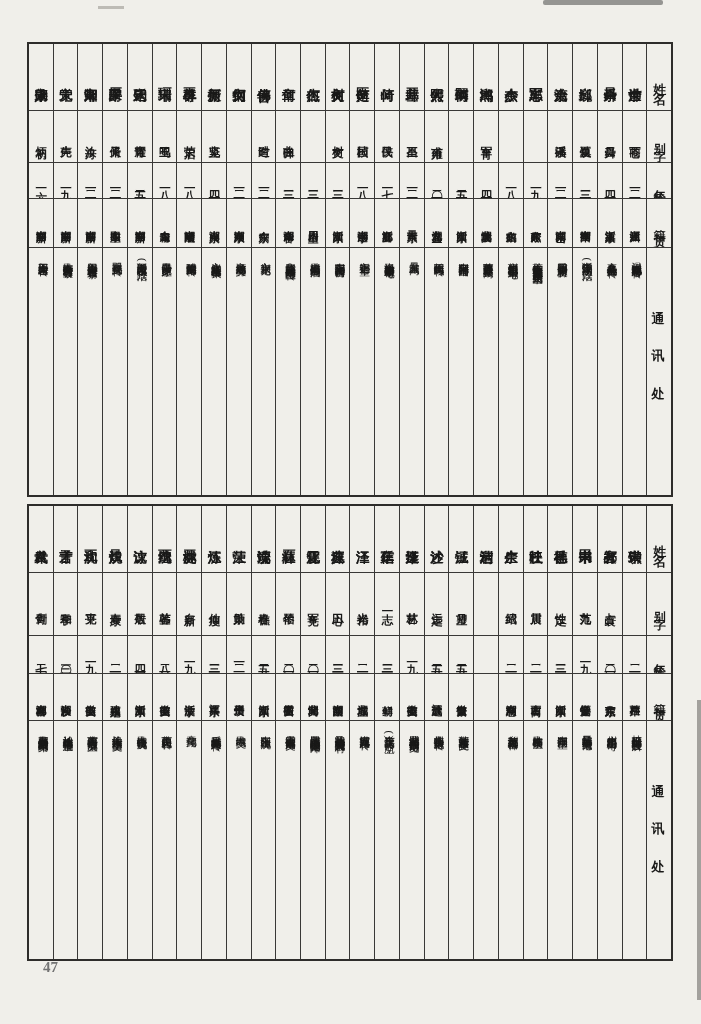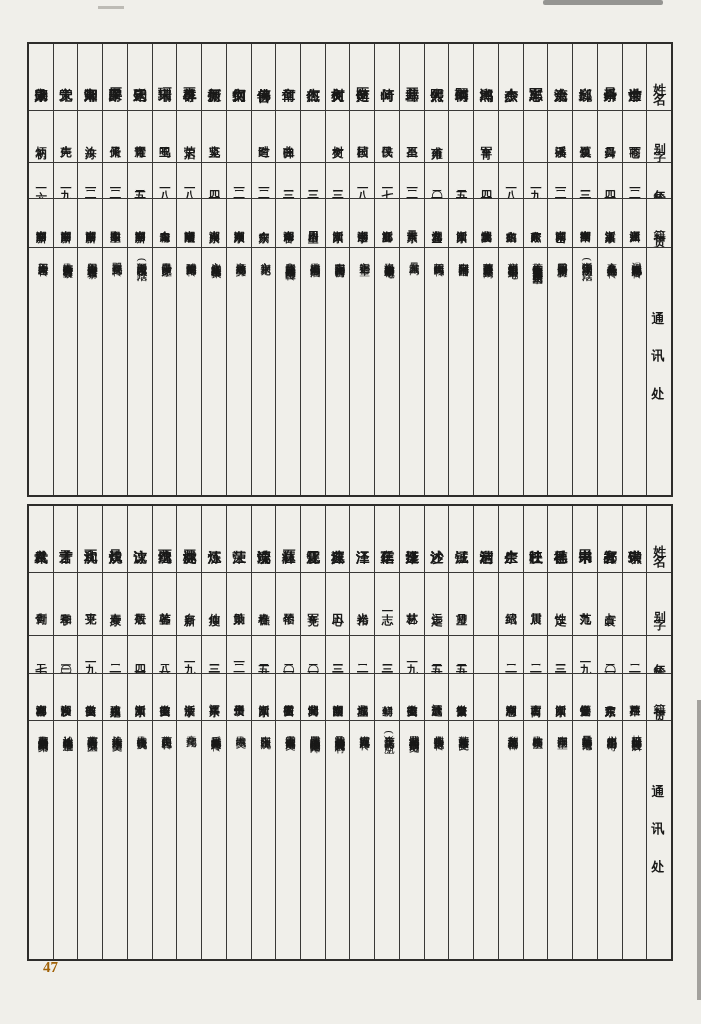--- a/index.html
+++ b/index.html
@@ -47,21 +47,21 @@
   .t1 .addr{height:239px;}
 
   
   .hd .cell{font-weight:700;}
   .hd .name{font-size:13px;letter-spacing:9px;padding-top:9px;}
   .hd .alias{font-size:12px;letter-spacing:7px;padding-top:7px;}
   .hd .age{font-size:12px;letter-spacing:3px;padding-top:3px;}
   .hd .native{font-size:12px;letter-spacing:7px;padding-top:7px;}
   .hd .addr{font-size:13px;letter-spacing:38px;padding-top:52px;display:flex;align-items:center;justify-content:flex-start;}
 
-  .page-number{position:absolute;left:43px;top:959px;font-size:15px;color:#a16207;font-weight:600;}
+  .page-number{position:absolute;left:43px;top:959px;font-size:15px;color:#737373;font-weight:600;}
 </style>
 </head>
 <body>
 
 <div class="page">
 
   <div class="smudge-tr"></div>
   <div class="smudge-right"></div>
   <div class="smudge-tl"></div>
 

